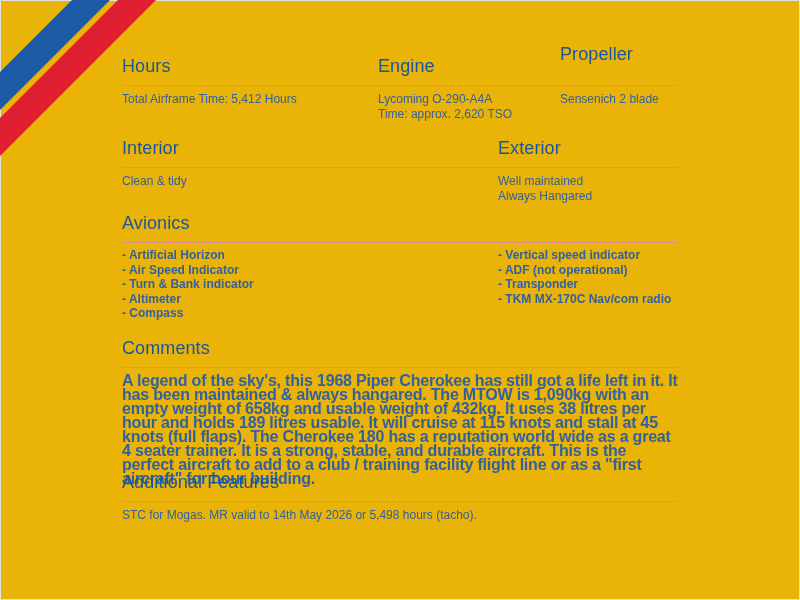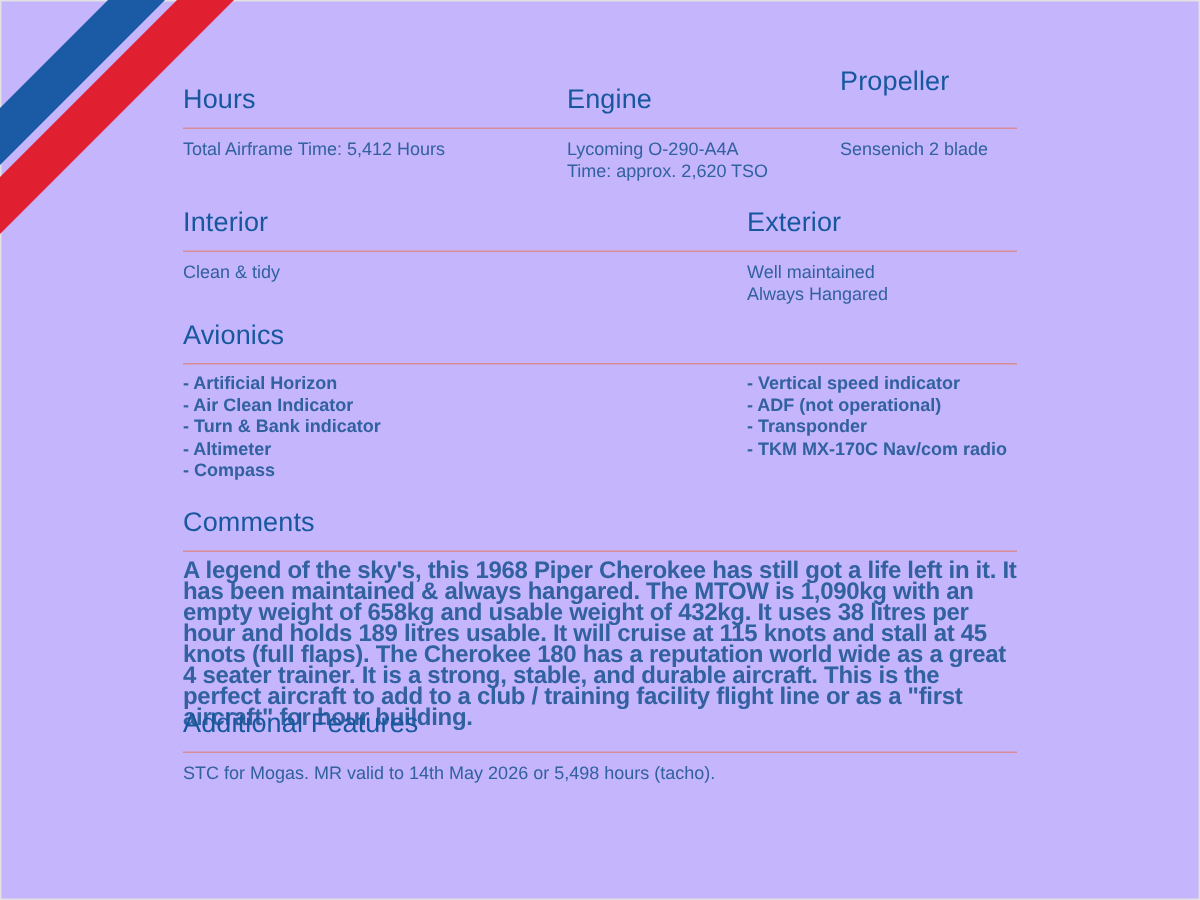--- a/index.html
+++ b/index.html
@@ -1,19 +1,19 @@
 <!DOCTYPE html>
 <html style="--stripe-blue: #1b5aa5; --stripe-red: #e01f30; --heading-blue: #17579e; --body-blue: #31619f; --underline-rose: #d98e97;"><head>
 <meta charset="utf-8">
 <style>
   html,body{margin:0;padding:0;background:#ffffff;}
   .page{
     position:relative;
     width:800px;height:600px;
-    background:#c4b5fd;
+    background:#eab308;
     overflow:hidden;
     box-shadow:inset 0 0 0 1px #e2e2e2;
     font-family:"Liberation Sans", sans-serif;
   }
   .corner{position:absolute;left:0;top:0;width:170px;height:170px;}
   .stripe-blue{fill:var(--stripe-blue,#1b5aa5);}
   .stripe-red{fill:var(--stripe-red,#e01f30);}
   .h{
     position:absolute;
     font-size:18px;
@@ -75,21 +75,21 @@
   <div class="t" style="left:498px;top:174px">
     <div>Well maintained</div>
     <div>Always Hangared</div>
   </div>
 
   <div class="h" style="left:122px;top:213px">Avionics</div>
   <div class="rule" style="top:242px"></div>
 
   <div class="t list" style="left:122px;top:248px">
     <div>- Artificial Horizon</div>
-    <div>- Air Clean Indicator</div>
+    <div>- Air Speed Indicator</div>
     <div>- Turn &amp; Bank indicator</div>
     <div>- Altimeter</div>
     <div>- Compass</div>
   </div>
   <div class="t list" style="left:498px;top:248px">
     <div>- Vertical speed indicator</div>
     <div>- ADF (not operational)</div>
     <div>- Transponder</div>
     <div>- TKM MX-170C Nav/com radio</div>
   </div>

